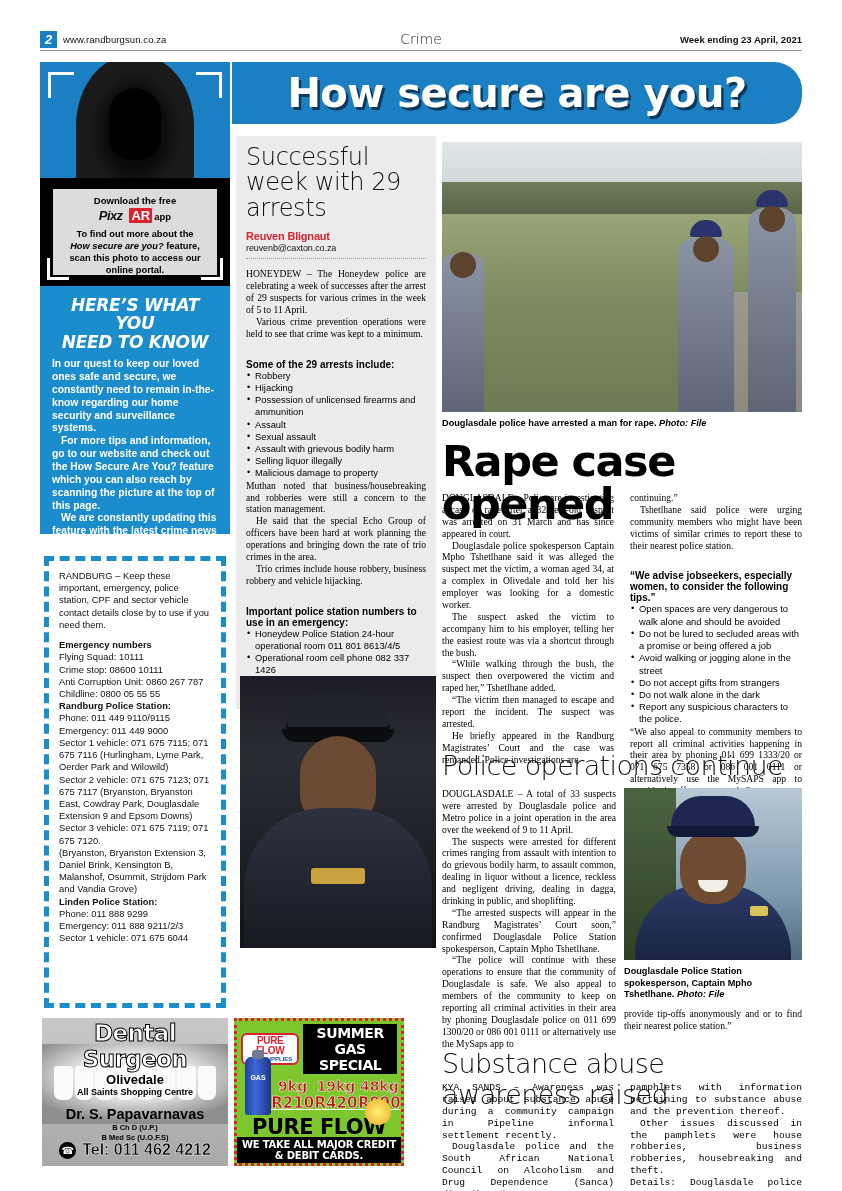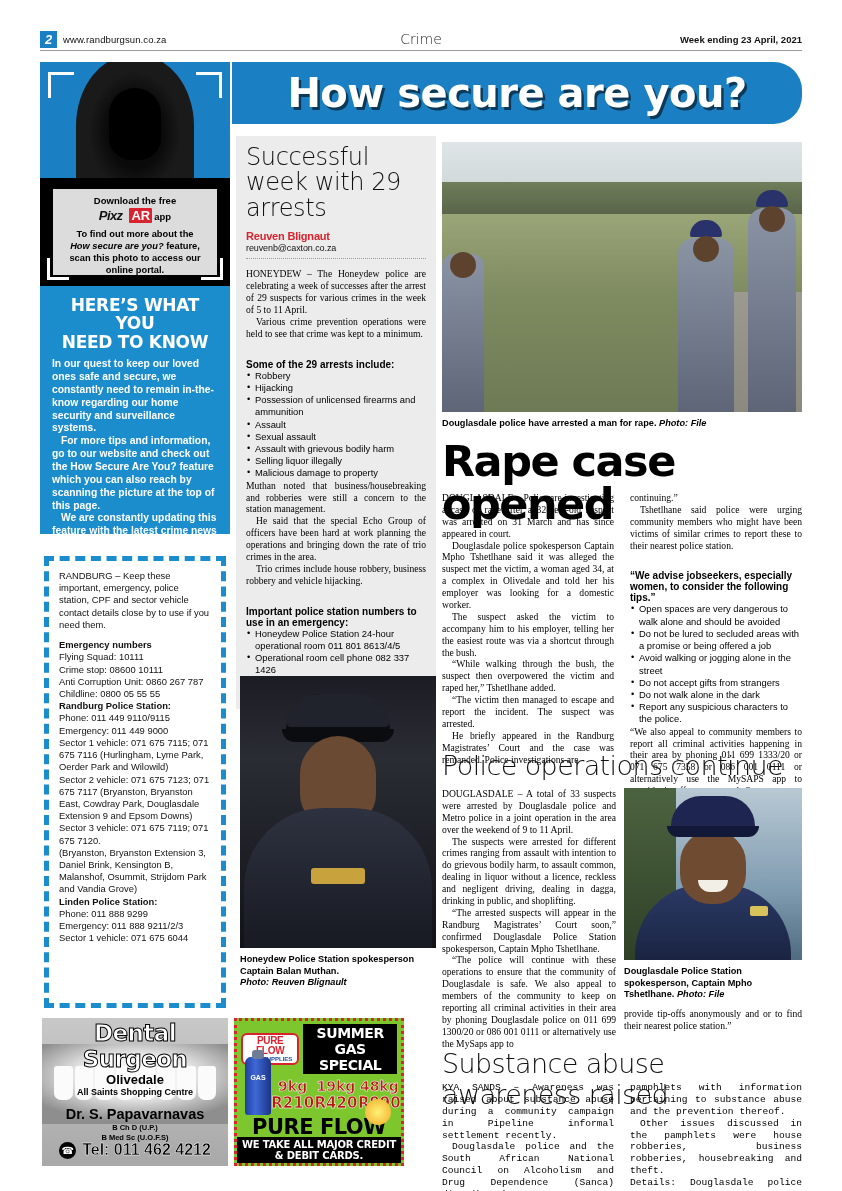--- a/index.html
+++ b/index.html
@@ -92,21 +92,21 @@
   .app-word { font-size: 9.5px; font-weight: bold; color: #000; margin-left: 2px; }
   .qr-body { font-size: 9.3px; font-weight: bold; color: #000; line-height: 1.28; margin-top: 5px; }
   .qr-body i { font-style: italic; }
 
   .know-panel {
     position: absolute; left: 40px; top: 286px; width: 190px; height: 248px;
     background: #1b8ccc; color: #fff; padding: 10px 12px 8px;
   }
   .know-heading {
     font-size: 17px; font-weight: bold; text-align: center; line-height: 1.08;
-    font-family: "DejaVu Sans", sans-serif; letter-spacing: -.3px; margin-bottom: 7px;
+    font-family: "DejaVu Sans", sans-serif; letter-spacing: -.3px; margin-bottom: 7px; font-style: italic;
   }
   .know-body { font-size: 10.3px; font-weight: bold; line-height: 1.25; }
   .know-body p { margin-bottom: 0; text-indent: 0; }
   .know-body p + p { text-indent: 9px; }
 
   
   .numbers-box {
     position: absolute; left: 44px; top: 556px; width: 182px; height: 452px;
     background: #fff; border: 5px solid #1b8ccc;
     border-style: dashed; padding: 9px 10px 6px;
@@ -277,21 +277,21 @@
   .pf-1 { font-size: 10px; font-weight: bold; color: #d9232e; letter-spacing: -.3px; }
   .pf-2 { font-size: 6px; font-weight: bold; color: #1b4f9c; }
   .summer-banner {
     flex: 1; background: #000; color: #fff; font-size: 14px; font-weight: bold;
     text-align: center; padding: 1px 0; letter-spacing: -.4px;
     font-family: "DejaVu Sans", sans-serif;
   }
   .gas-prices { display: flex; justify-content: space-around; margin-top: 4px; padding-left: 34px; }
   .price-cell { text-align: center; }
   .pkg { font-size: 14px; font-weight: bold; color: #b8180f; -webkit-text-stroke: .5px #fff; font-family: "DejaVu Sans", sans-serif; }
-  .prand { font-size: 15px; font-weight: bold; color: #b8180f; -webkit-text-stroke: .5px #fff; font-family: "DejaVu Sans", sans-serif; }
+  .prand { font-size: 15px; font-weight: bold; color: #b8180f; -webkit-text-stroke: .5px #fff; font-family: "DejaVu Sans", sans-serif; text-decoration: underline; }
   .gas-cyl {
     position: absolute; left: 8px; top: 36px; width: 26px; height: 58px;
     background: linear-gradient(90deg,#1f3f9e,#3f68d8 40%,#1b3586);
     border-radius: 6px 6px 3px 3px;
   }
   .gas-cyl::before { content: ""; position: absolute; left: 7px; top: -7px; width: 12px; height: 9px; background: #6e7c96; border-radius: 3px; }
   .gas-cyl-lbl { position: absolute; left: 0; right: 0; top: 17px; text-align: center; font-size: 7px; font-weight: bold; color: #fff; }
   .pureflow-big { text-align: center; font-size: 21px; font-weight: bold; color: #000; margin-top: 3px; letter-spacing: -.5px; font-family: "DejaVu Sans", sans-serif; }
   .gas-supplies { text-align: center; font-size: 10px; font-weight: bold; color: #000; letter-spacing: 1px; margin-top: -2px; }
   .orders-line { text-align: center; font-size: 10.5px; font-weight: bold; color: #000; margin-top: 2px; }
@@ -419,24 +419,20 @@
     </div>
   </div>
 
   <div class="muthan-photo">
     <div class="officer off-cap"></div>
     <div class="officer off-peak"></div>
     <div class="officer off-face"></div>
     <div class="officer off-body"></div>
     <div class="off-badge"></div>
   </div>
-  <div class="cap-center caption">
-    <span>Honeydew Police Station spokesperson Captain Balan Muthan.</span><br>
-    <i>Photo: Reuven Blignault</i>
-  </div>
 
   <div class="vehicle-photo">
     <div class="v-sky"></div>
     <div class="v-tree"></div>
     <div class="v-grass"></div>
     <div class="v-road"></div>
     <div class="v-cop cop1">
         <div class="cop-head"></div>
       </div>
     <div class="v-cop cop2">

